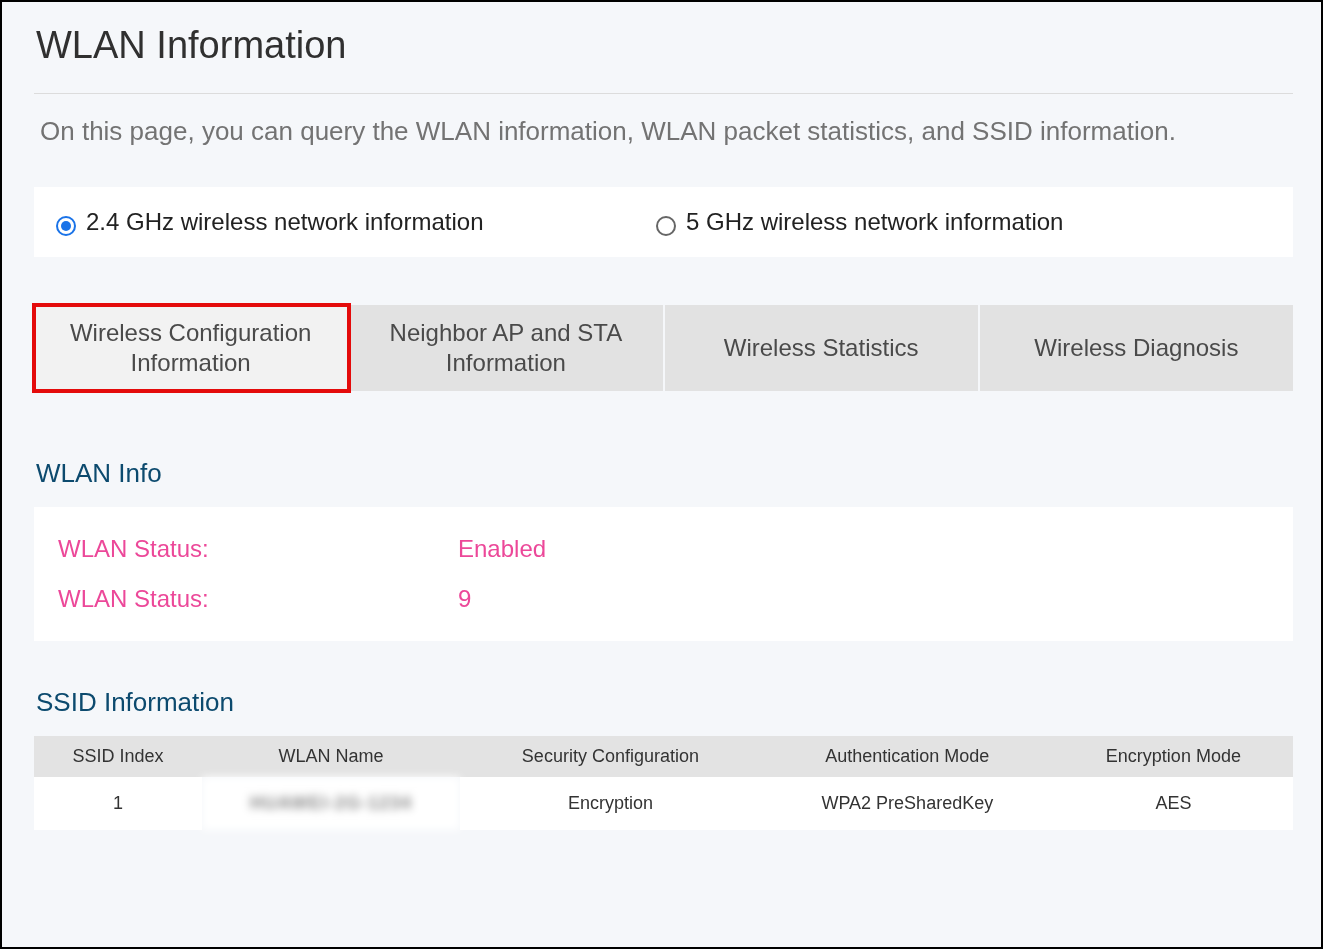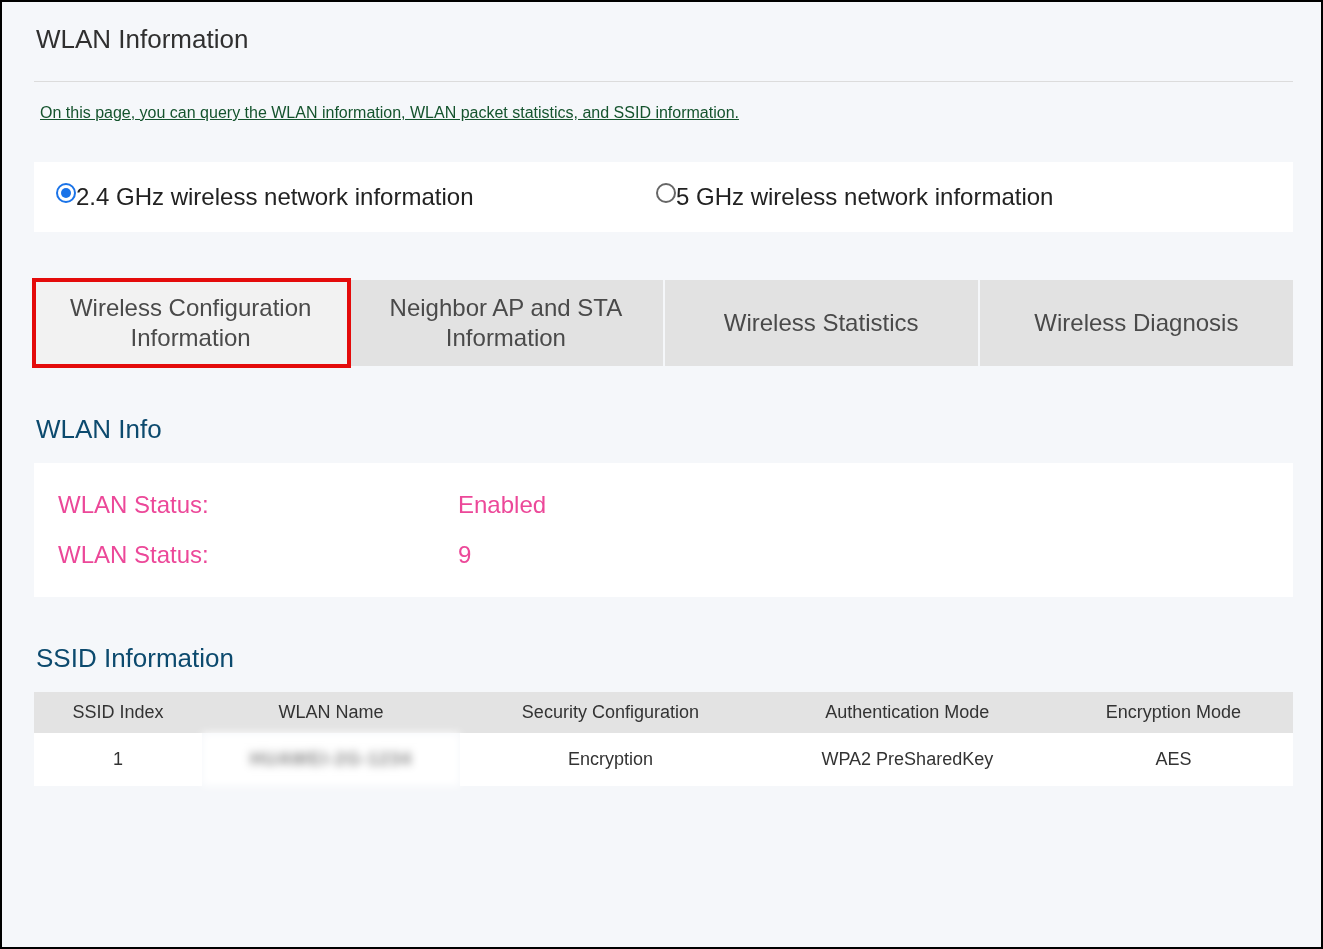--- a/index.html
+++ b/index.html
@@ -11,58 +11,57 @@
     border:2px solid #000;
   }
   .page{
     background:#f5f7fa;
     padding:16px 28px 60px 32px;
     height:100%;
     box-sizing:border-box;
     color:#333;
   }
   h1.title{
-    font-size:26px;
+    font-size:38px;
     font-weight:400;
     margin:6px 0 26px 2px;
     color:#303030;
   }
   .rule{
     height:1px;background:#dcdcdc;margin:0 0 22px 0;
   }
   .hint{
-    color:#14532d;
-    font-size:16px;
+    color:#737373;
+    font-size:26px;
     margin:0 0 40px 6px;
-    text-decoration:underline;
   }
   .radio-band{
     background:#fff;
     display:flex;
     align-items:center;
     gap:0;
     height:70px;
     font-size:24px;
     color:#222;
     margin-bottom:48px;
     padding-left:22px;
   }
-  .radio-opt{display:flex;align-items:flex-start;gap:0;cursor:pointer}
+  .radio-opt{display:flex;align-items:flex-end;gap:10px;cursor:pointer}
   .radio-opt:first-child{flex:0 0 600px}
   input[type=radio]{
     appearance:none;width:20px;height:20px;border-radius:50%;
     border:2px solid #666;margin:0;position:relative;box-sizing:border-box;
   }
   input[type=radio]:checked{border-color:#1a73e8}
   input[type=radio]:checked::after{
     content:"";position:absolute;inset:3px;border-radius:50%;background:#1a73e8;
   }
   .tabs{
     display:flex;
-    margin-bottom:48px;
+    margin-bottom:67px;
   }
   .tab{
     flex:1;
     min-height:86px;
     background:#e2e2e2;
     display:flex;align-items:center;justify-content:center;
     text-align:center;
     font-size:24px;
     color:#4a4a4a;
     border-right:2px solid #f5f7fa;

